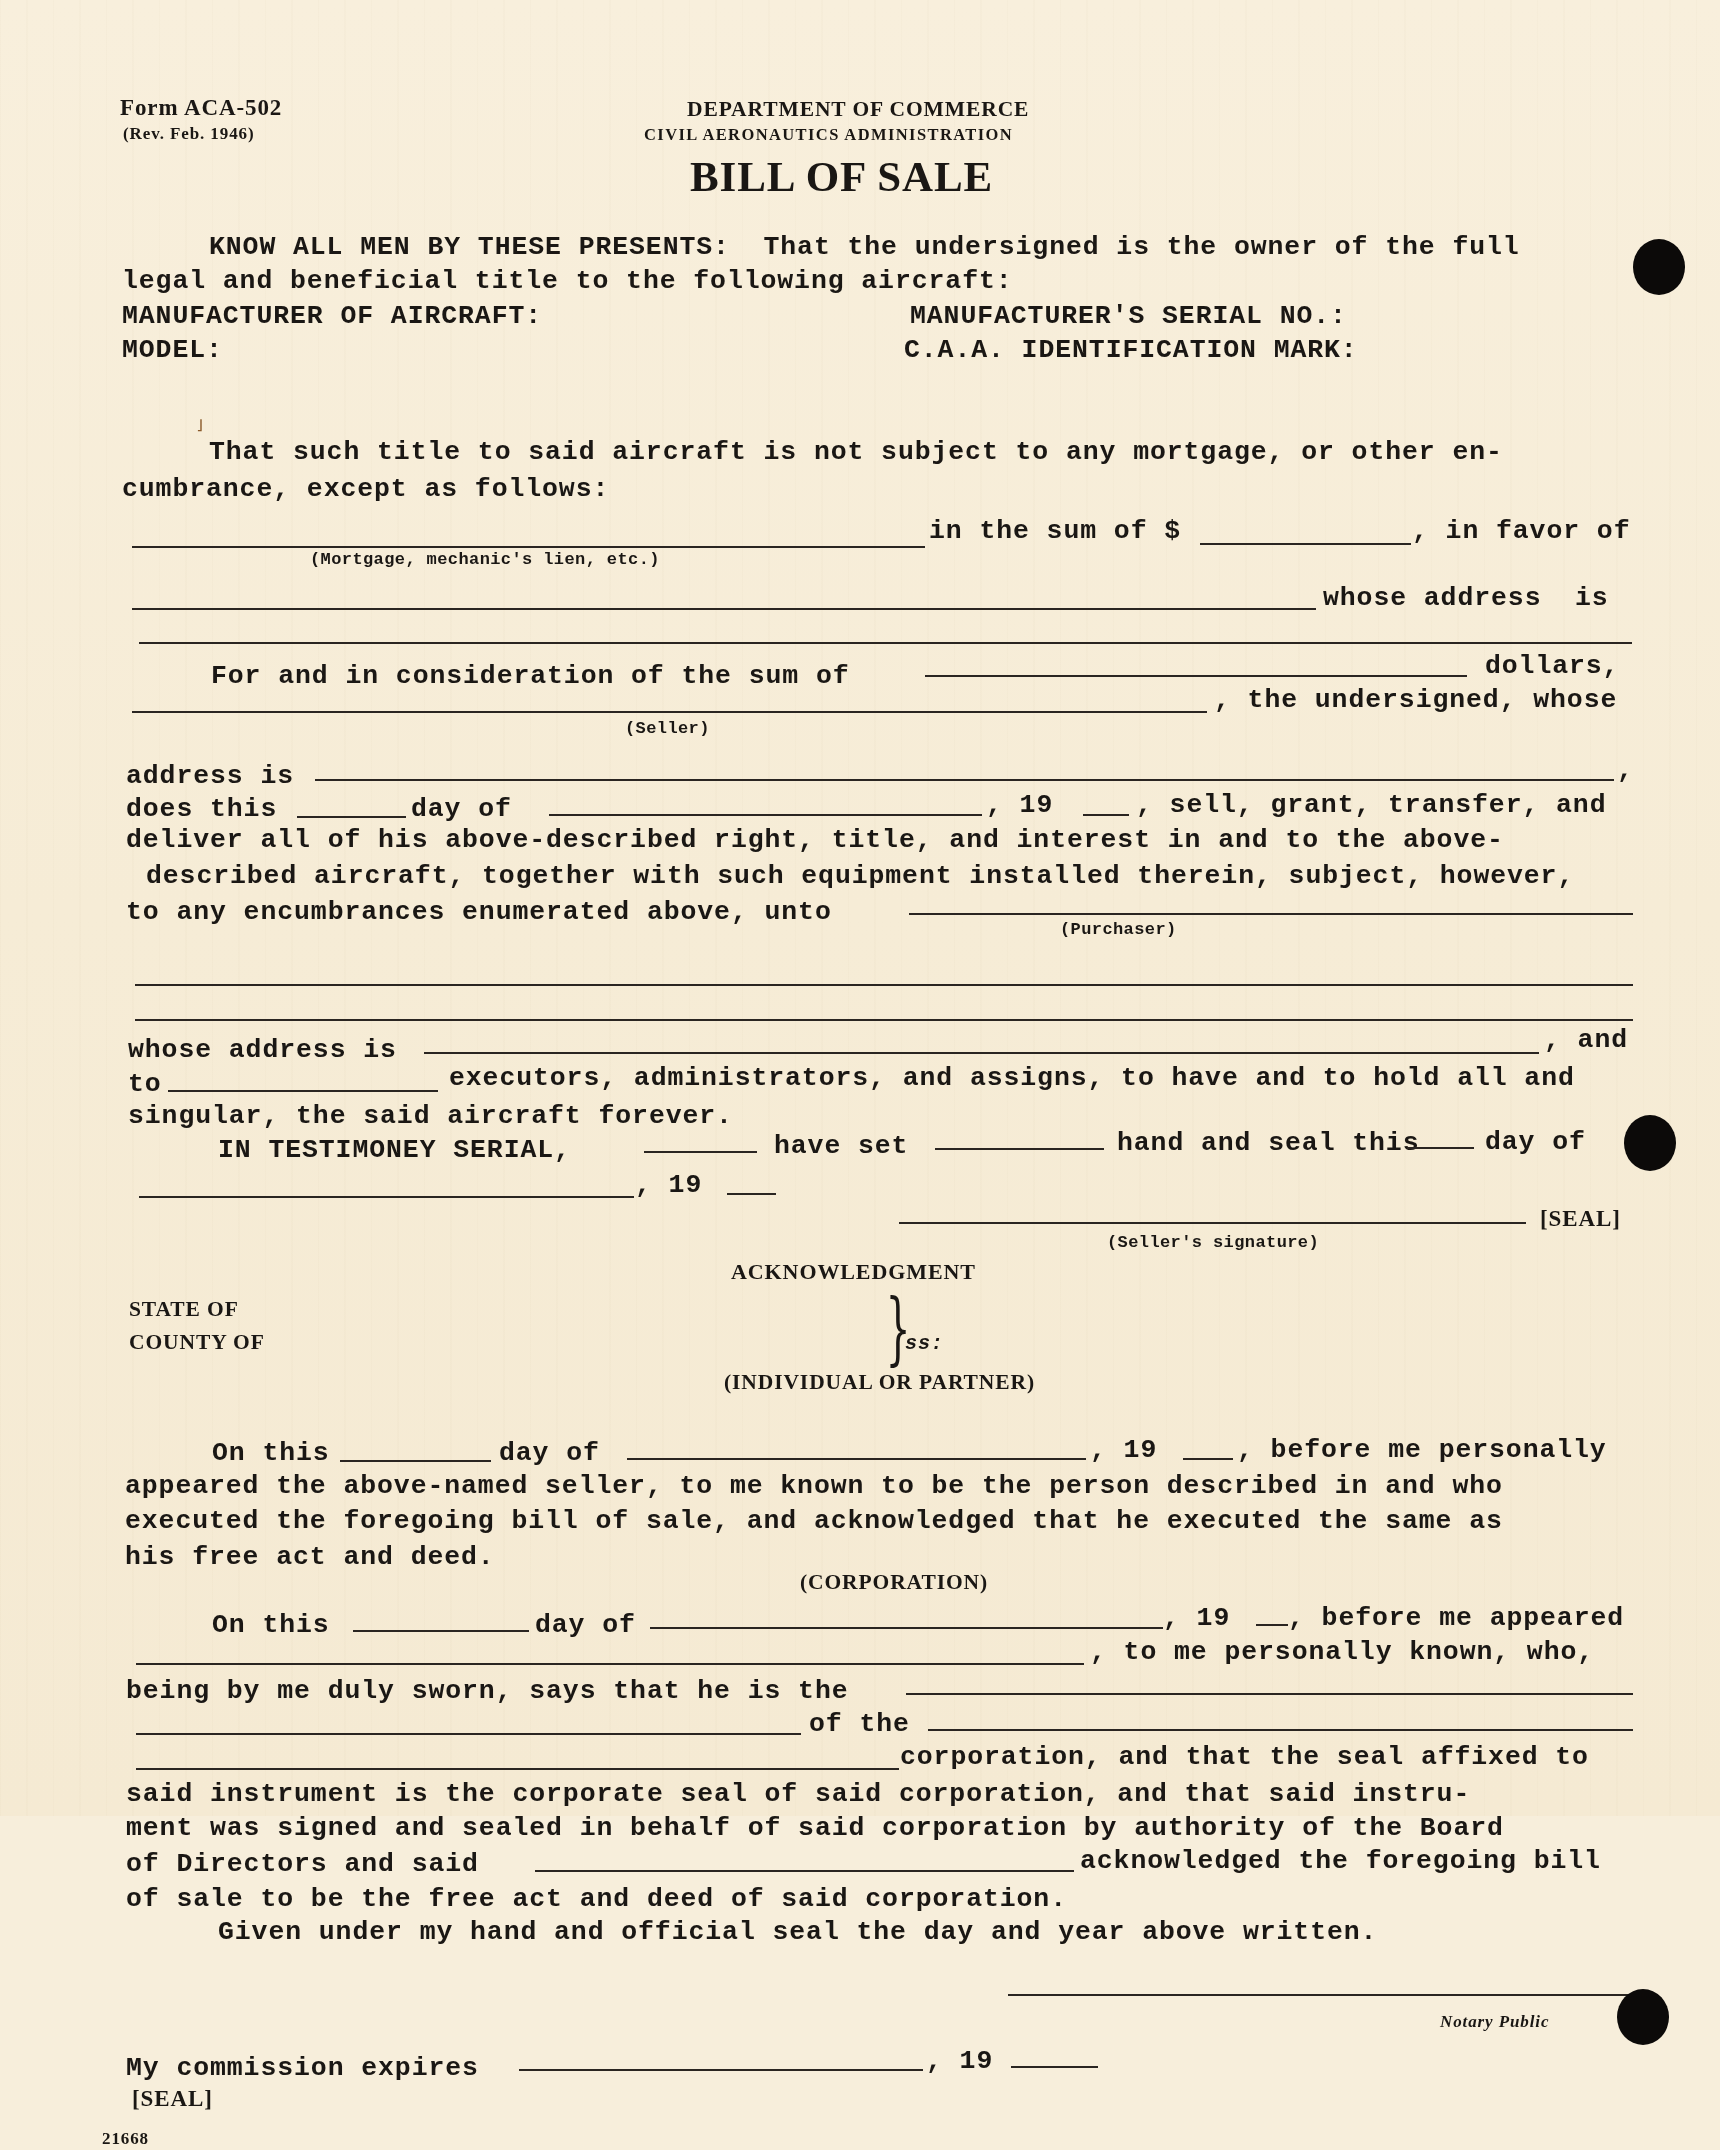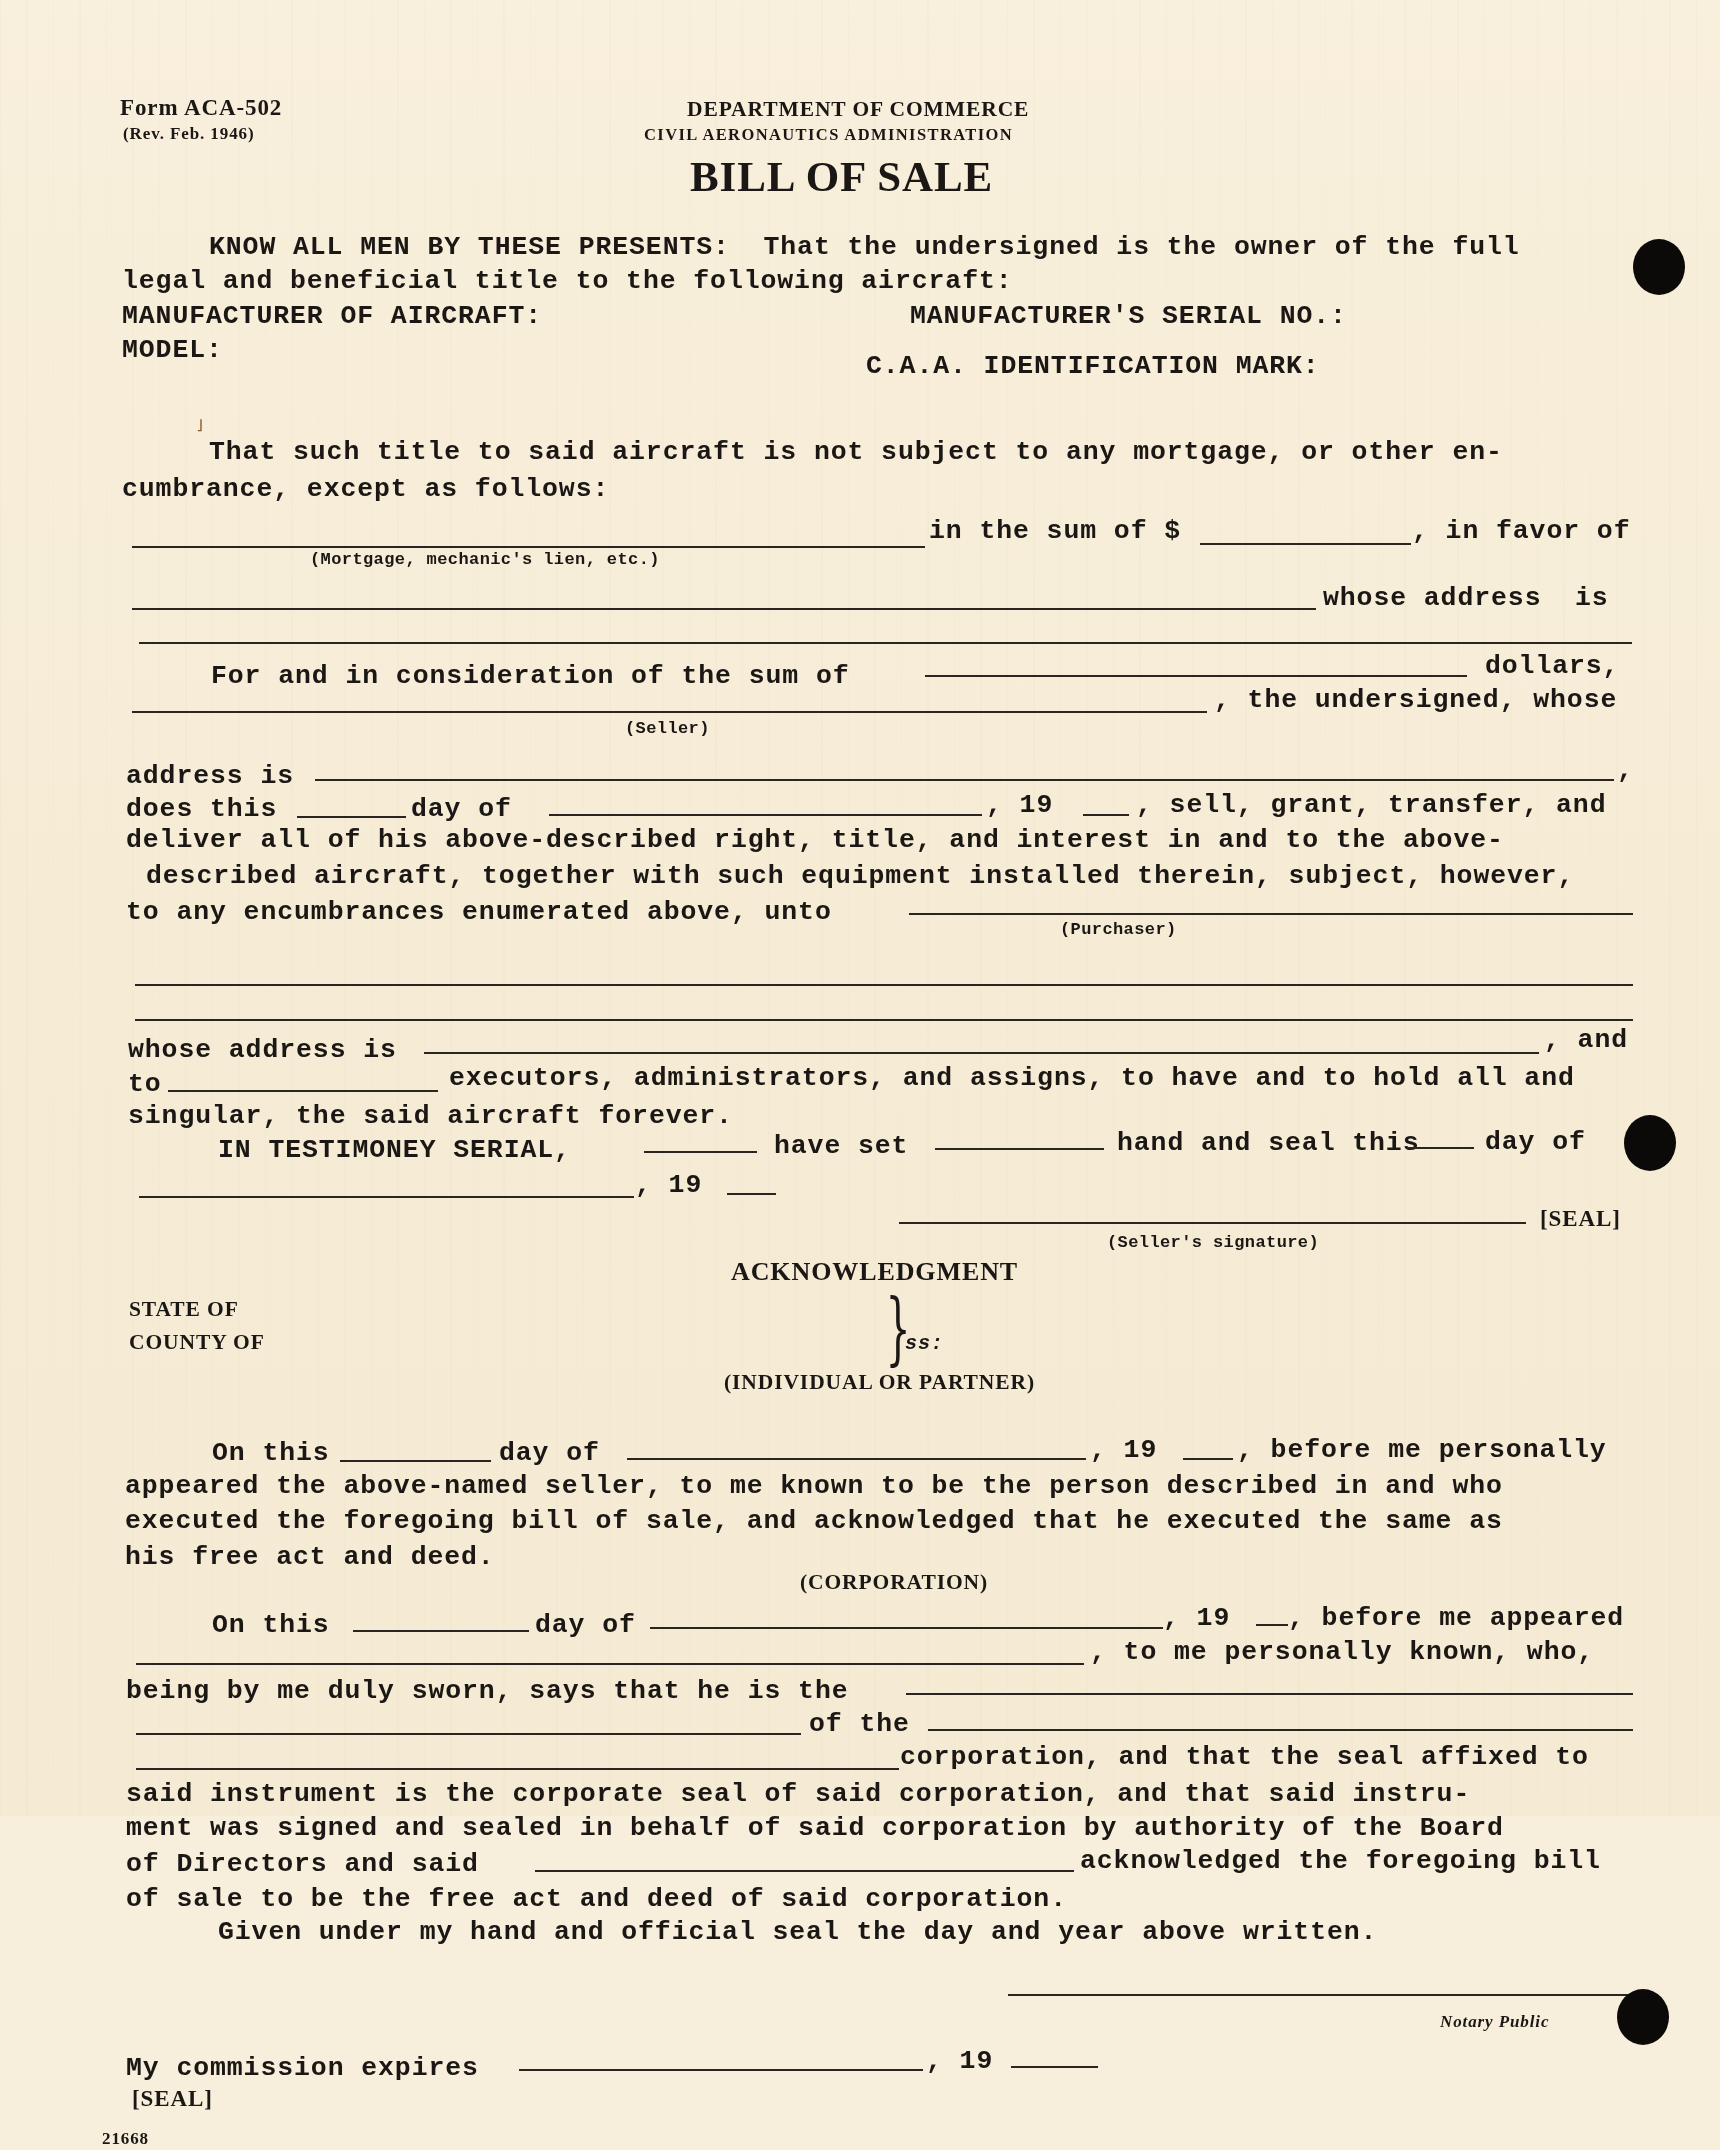--- a/index.html
+++ b/index.html
@@ -26,21 +26,21 @@
   <div class="t hdr" style="left:123px;top:118px;font-size:17px;">(Rev. Feb. 1946)</div>
   <div class="t hdr" style="left:687px;top:93px;font-size:21.5px;">DEPARTMENT OF COMMERCE</div>
   <div class="t hdr" style="left:644px;top:119px;font-size:16.5px;letter-spacing:1.4px;">CIVIL AERONAUTICS ADMINISTRATION</div>
   <div class="t hdr" style="left:690px;top:152px;font-size:43px;line-height:50px;">BILL OF SALE</div>
 
   <div class="t" style="left:209px;top:231px;">KNOW ALL MEN BY THESE PRESENTS:  That the undersigned is the owner of the full</div>
   <div class="t" style="left:122px;top:265px;">legal and beneficial title to the following aircraft:</div>
   <div class="t" style="left:122px;top:300px;">MANUFACTURER OF AIRCRAFT:</div>
   <div class="t" style="left:910px;top:300px;">MANUFACTURER'S SERIAL NO.:</div>
   <div class="t" style="left:122px;top:334px;">MODEL:</div>
-  <div class="t" style="left:866px;top:334px;margin-top:16px;">C.A.A. IDENTIFICATION MARK:</div>
+  <div class="t" style="left:904px;top:334px;">C.A.A. IDENTIFICATION MARK:</div>
 
   <div class="t" style="left:195px;top:411px;font-size:16px;color:#8a5a2a;">˩</div>
 
   <div class="t" style="left:209px;top:436px;">That such title to said aircraft is not subject to any mortgage, or other en-</div>
   <div class="t" style="left:122px;top:473px;">cumbrance, except as follows:</div>
 
   <div class="line" style="left:132px;top:546px;width:793px;"></div>
   <div class="t" style="left:929px;top:515px;">in the sum of $</div>
   <div class="line" style="left:1200px;top:543px;width:211px;"></div>
   <div class="t" style="left:1412px;top:515px;">, in favor of</div>
@@ -97,21 +97,21 @@
   <div class="t" style="left:1485px;top:1126px;">day of</div>
 
   <div class="line" style="left:139px;top:1196px;width:495px;"></div>
   <div class="t" style="left:635px;top:1169px;">, 19</div>
   <div class="line" style="left:727px;top:1193px;width:49px;"></div>
 
   <div class="line" style="left:899px;top:1222px;width:627px;"></div>
   <div class="t hdr" style="left:1540px;top:1203px;font-size:23px;">[SEAL]</div>
   <div class="t sm" style="left:1107px;top:1232px;">(Seller's signature)</div>
 
-  <div class="t hdr" style="left:731px;top:1256px;font-size:26px;">ACKNOWLEDGMENT</div>
+  <div class="t hdr" style="left:731px;top:1256px;font-size:22px;">ACKNOWLEDGMENT</div>
   <div class="t hdr" style="left:129px;top:1293px;font-size:21.5px;">STATE OF</div>
   <div class="t hdr" style="left:129px;top:1326px;font-size:21.5px;">COUNTY OF</div>
   <div class="brace" style="left:873px;top:1289px;font-size:79px;line-height:79px;transform:scaleX(0.5);">}</div>
   <div class="t ital" style="left:905px;top:1328px;font-size:20px;">ss:</div>
   <div class="t hdr" style="left:724px;top:1366px;font-size:21.5px;">(INDIVIDUAL OR PARTNER)</div>
 
   <div class="t" style="left:212px;top:1437px;">On this</div>
   <div class="line" style="left:340px;top:1460px;width:151px;"></div>
   <div class="t" style="left:499px;top:1437px;">day of</div>
   <div class="line" style="left:627px;top:1458px;width:459px;"></div>

